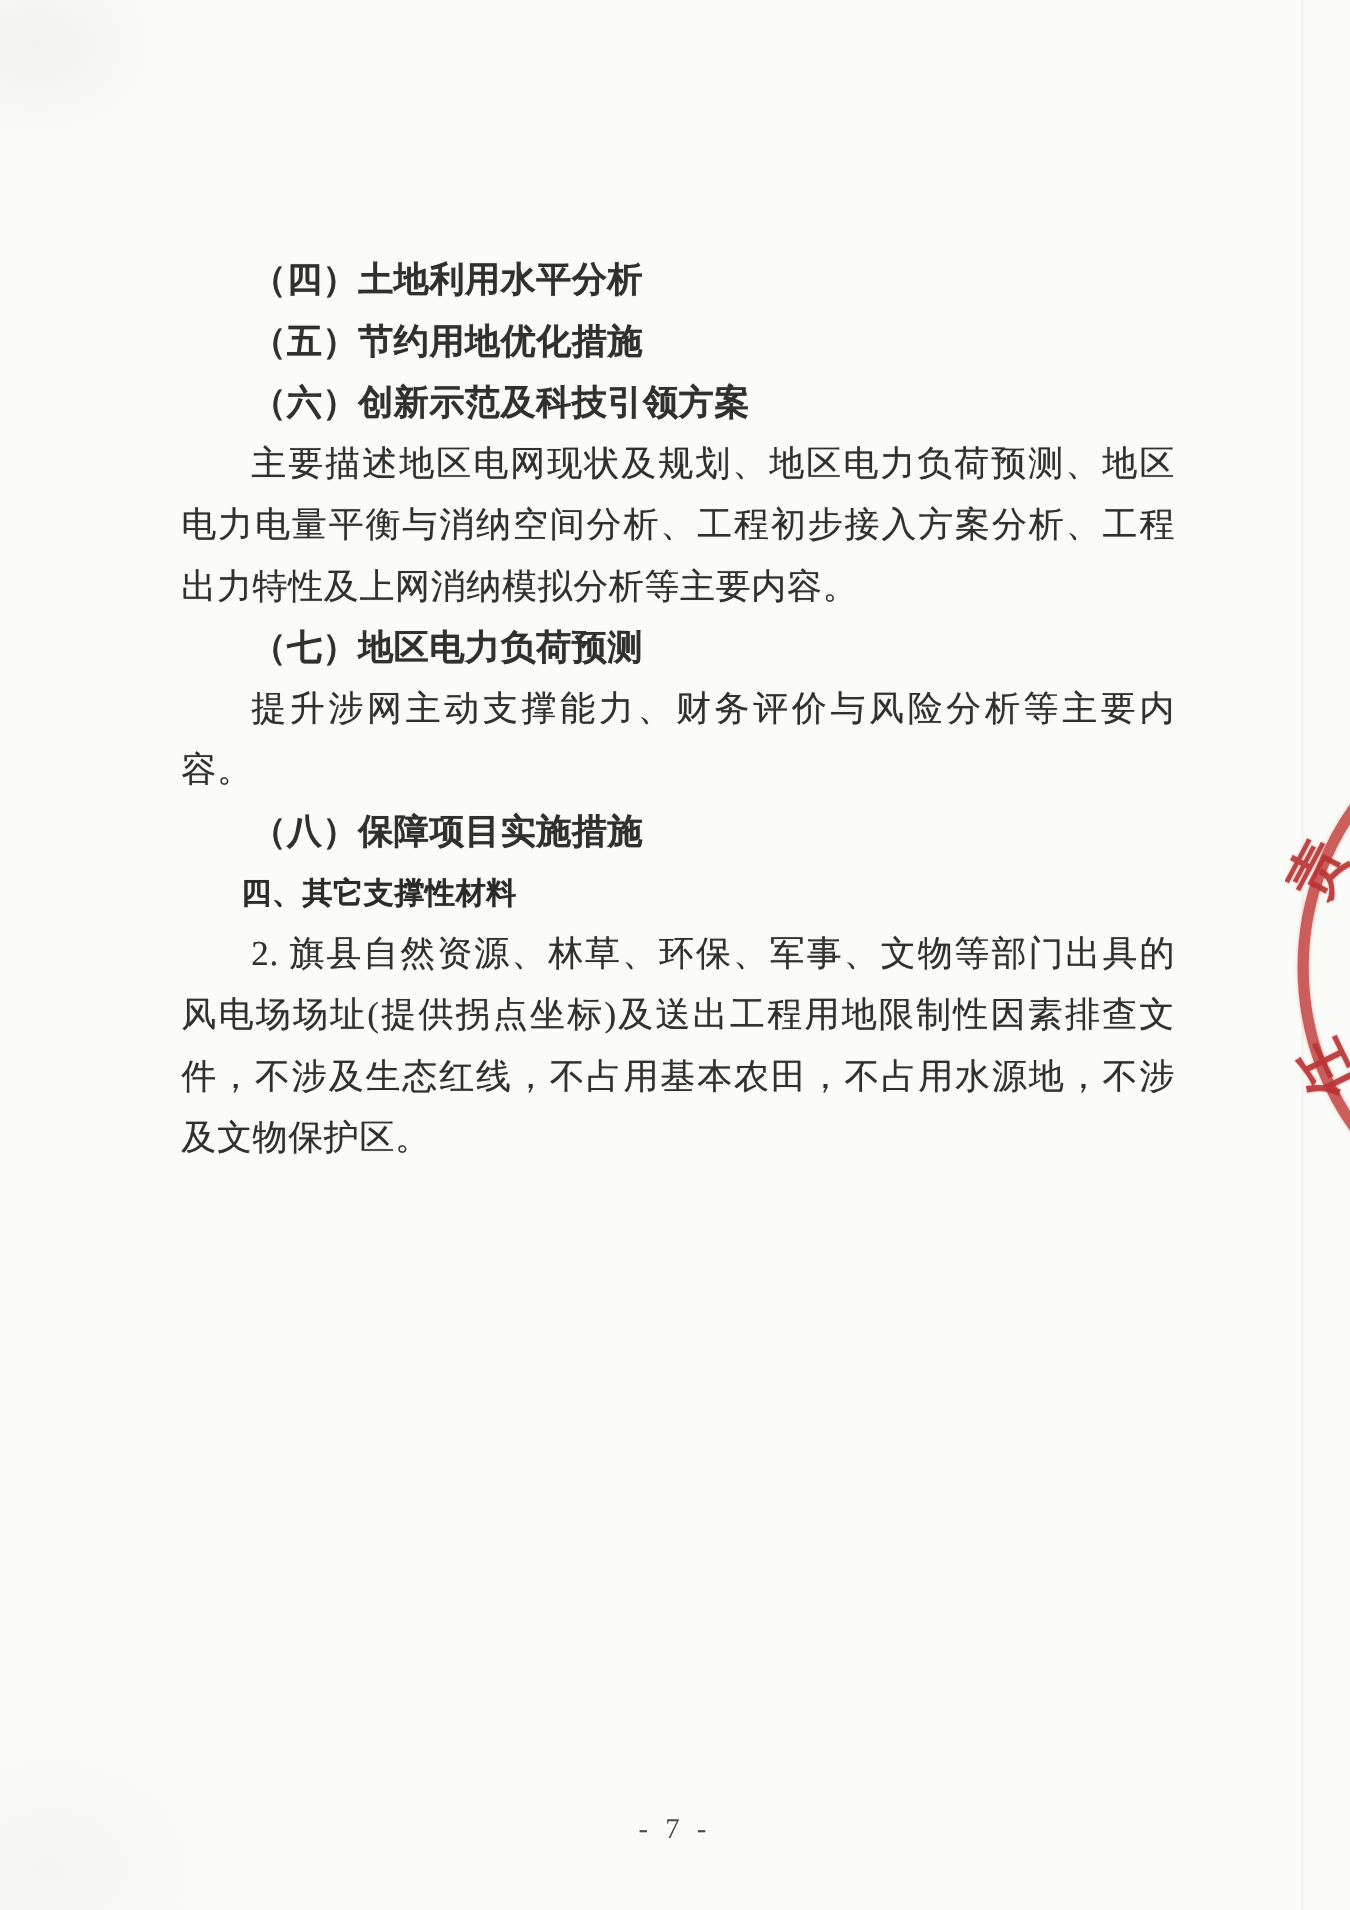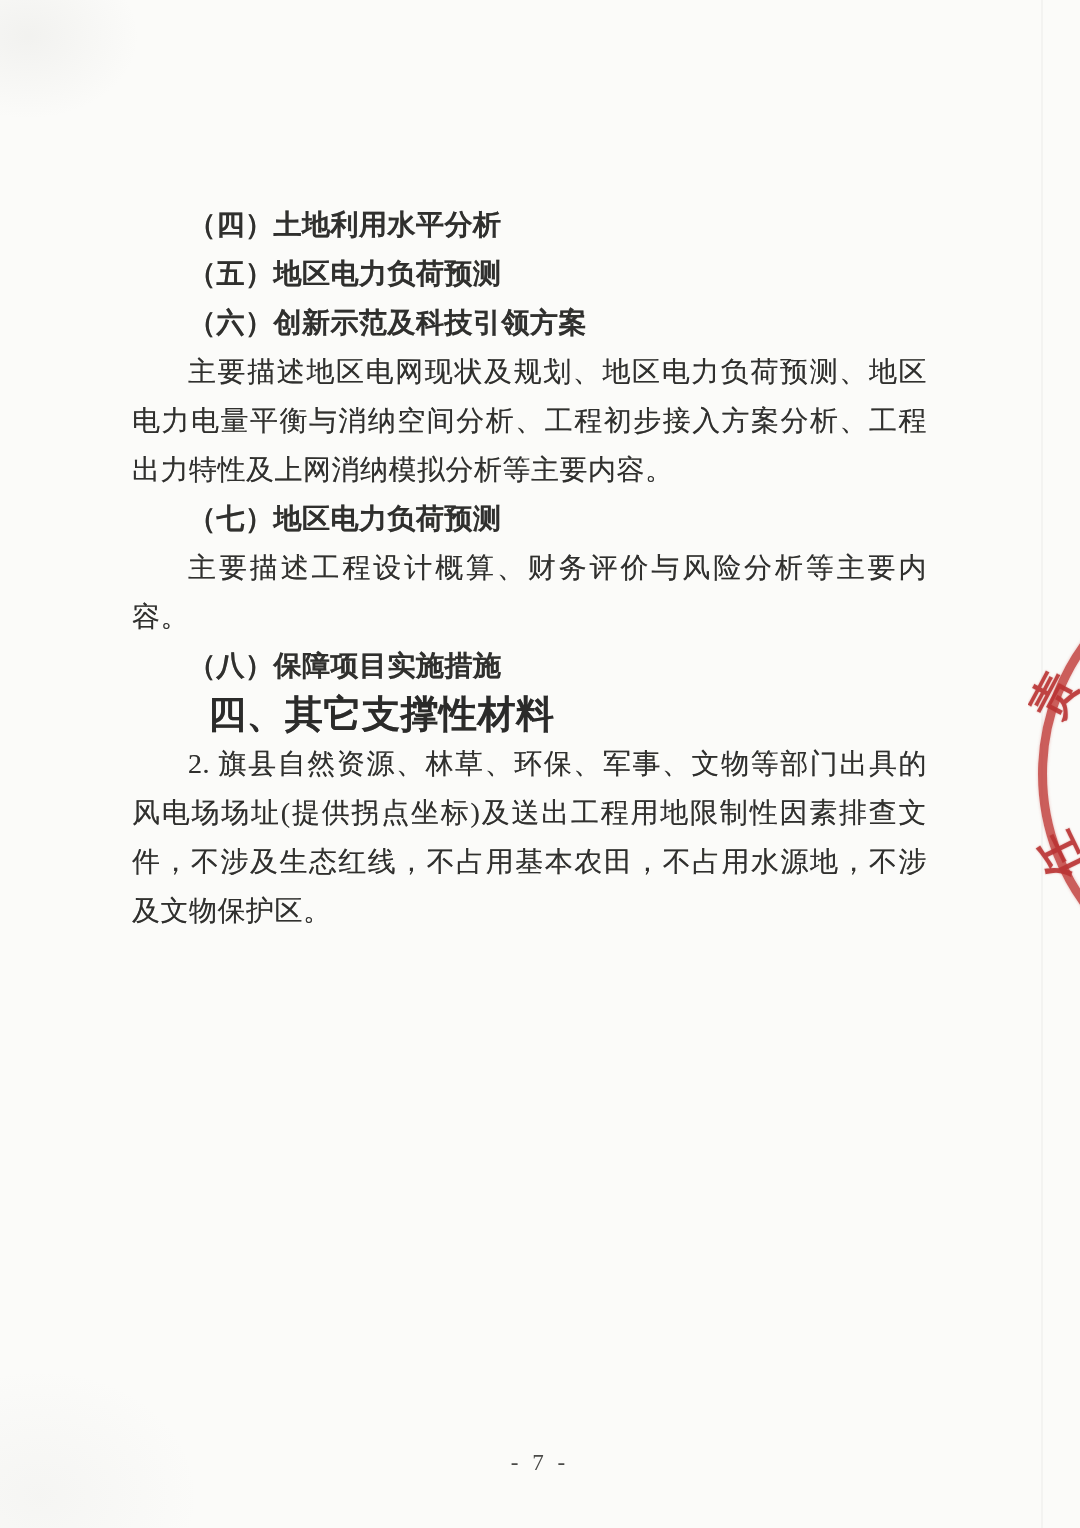--- a/index.html
+++ b/index.html
@@ -30,42 +30,42 @@
   }
   .scan-smudge-bl {
     position: absolute;
     left: 0; bottom: 0;
     width: 200px; height: 160px;
     background: radial-gradient(ellipse at 20% 80%, rgba(170,170,165,0.07), rgba(170,170,165,0) 70%);
   }
 
   .doc-body {
     position: absolute;
-    left: 132px;
+    left: 145px;
     top: 200px;
     width: 795px;
     color: #30302e;
   }
   .para {
     font-size: 28px;
     line-height: 49px;
     letter-spacing: 0.5px;
     text-align: justify;
     text-indent: 2em;
     margin: 0;
     text-shadow: 0 0 0.6px rgba(60,60,60,0.55);
   }
   .para.sub-heading {
     font-weight: 600;
     text-align: left;
   }
   .para.section-heading {
     font-family: "Liberation Sans", "DejaVu Sans", sans-serif;
     font-weight: 700;
-    font-size: 38px;
+    font-size: 24px;
     text-align: left;
     color: #2b2b2a;
   }
 
   .page-number {
     position: absolute;
     left: 0; right: 0;
     top: 1450px;
     text-align: center;
     font-size: 23px;
@@ -115,25 +115,25 @@
 </style>
 </head>
 <body>
 
 <div class="scan-smudge-tl"></div>
 <div class="scan-smudge-bl"></div>
 <div class="scan-edge-right"></div>
 
 <div class="doc-body" id="doc-body">
     <div class="para sub-heading">（四）土地利用水平分析</div>
-    <div class="para sub-heading">（五）地区电力负荷预测</div>
+    <div class="para sub-heading">（五）节约用地优化措施</div>
     <div class="para sub-heading">（六）创新示范及科技引领方案</div>
     <div class="para body">主要描述地区电网现状及规划、地区电力负荷预测、地区电力电量平衡与消纳空间分析、工程初步接入方案分析、工程出力特性及上网消纳模拟分析等主要内容。</div>
     <div class="para sub-heading">（七）地区电力负荷预测</div>
-    <div class="para body">主要描述工程设计概算、财务评价与风险分析等主要内容。</div>
+    <div class="para body">提升涉网主动支撑能力、财务评价与风险分析等主要内容。</div>
     <div class="para sub-heading">（八）保障项目实施措施</div>
     <div class="para section-heading">四、其它支撑性材料</div>
     <div class="para body">2. 旗县自然资源、林草、环保、军事、文物等部门出具的风电场场址(提供拐点坐标)及送出工程用地限制性因素排查文件，不涉及生态红线，不占用基本农田，不占用水源地，不涉及文物保护区。</div>
   </div>
 
 <div class="stamp-clip">
   <div class="stamp-ring"></div>
   <span class="stamp-char stamp-char-1">责</span>
   <span class="stamp-char stamp-char-2">任</span>
 </div>

